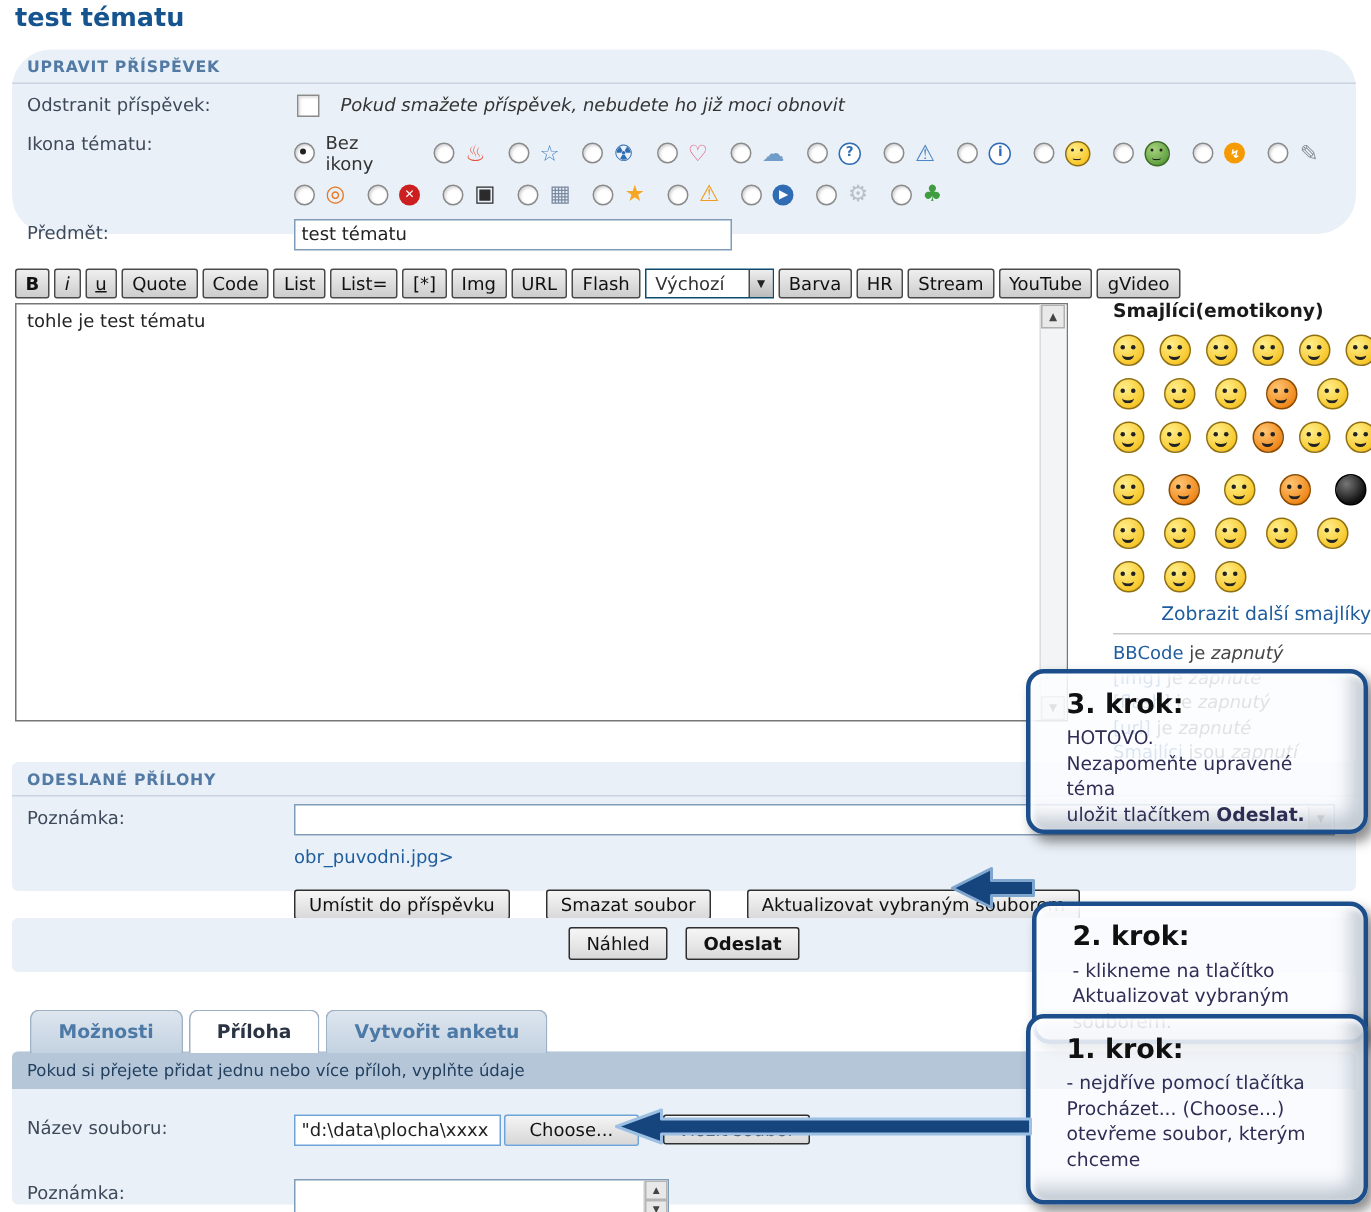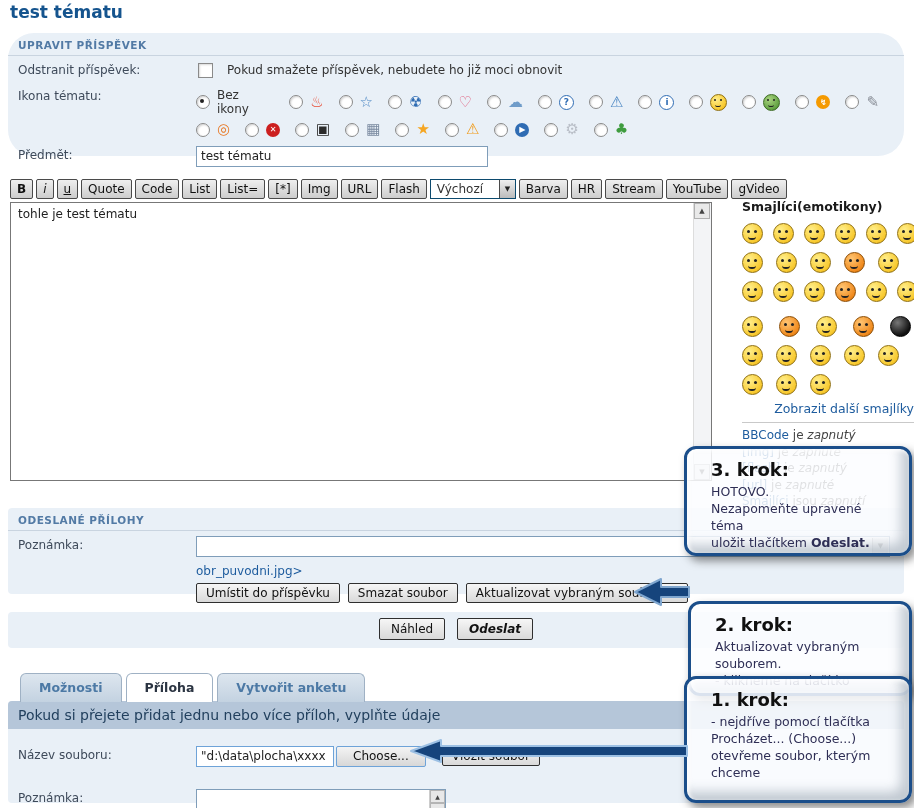--- a/index.html
+++ b/index.html
@@ -79,38 +79,38 @@
   #more-smilies{font-size:12.5px;display:block;text-align:right;}
   .divider{border-top:1px solid #c9c9c9;margin:6px 0 4px;}
   .status-line{line-height:16.5px;color:#444;white-space:nowrap;}
   .status-state{font-style:italic;}
 
   
   #panel-sent{top:508px;height:86px;}
   #note-input{width:684px;position:relative;}
   .combo-arrow{position:absolute;right:1px;top:1px;bottom:1px;width:15px;background:linear-gradient(#eee,#c6c6c6);
                border-left:1px solid #aaa;display:flex;align-items:center;justify-content:center;font-size:7px;color:#333;}
-  #attached-file{margin:3px 0 5px 188px;font-size:12px;}
-  #sent-buttons{margin:2px 0 0 188px;display:flex;gap:8px;}
+  #attached-file{margin:3px 0 15px 188px;font-size:12px;}
+  #sent-buttons{margin:2px 0 0 188px;display:flex;gap:24px;}
 
   
   #panel-preview{top:612px;height:36px;text-align:center;padding-top:6px;}
   #panel-preview .win-btn{margin:0 4px;padding:3px 11px;}
-  #submit-button{font-weight:bold;font-style:italic;}
+  #submit-button{font-weight:bold;}
 
   
   #tabs{position:absolute;left:20px;top:673px;display:flex;gap:4px;align-items:flex-end;z-index:5;}
   .tab{padding:6px 18px 7px;font-weight:bold;font-size:12.5px;color:#4c79a5;
        background:linear-gradient(#dde6ef,#c3d2e1);border:1px solid #9fb1c4;border-bottom:none;
        border-radius:6px 6px 0 0;}
   .tab.active{background:#fff;color:#2b3442;}
 
   
   #panel-new{top:701px;height:102px;}
-  #info-bar{background:#b5c6d9;color:#22405e;padding:6px 10px;font-size:14px;border-radius:4px 4px 0 0;}
+  #info-bar{background:#b5c6d9;color:#22405e;padding:6px 10px;font-size:11px;border-radius:4px 4px 0 0;}
   #filename-row{margin-top:12px;}
   .file-box{display:flex;}
   #filename-input{width:128px;border-color:#6ea3d8;}
   #choose-button{border:1px solid #6ea3d8;border-radius:2px;background:linear-gradient(#f4f4f4,#d7d7d7);
                  padding:2px 16px;font-size:12px;color:#111;margin-left:2px;}
   #upload-button{margin-left:16px;}
   #note2-row{margin-top:13px;}
   #note2-box{position:relative;width:248px;height:26px;background:#fff;border:1px solid #7f9db9;}
   .spinner{position:absolute;right:0;top:0;width:15px;height:100%;display:flex;flex-direction:column;border-left:1px solid #ccc;}
   .spin-btn{flex:1;background:#e8e8e8;border:1px solid #b5b5b5;font-size:6px;color:#444;
@@ -132,21 +132,21 @@
 </head>
 <body>
 
 <div id="page-title">test tématu</div>
 
 <div class="panel" id="panel-edit">
   <div class="panel-header">UPRAVIT PŘÍSPĚVEK</div>
   <div class="form-row">
     <div class="form-label">Odstranit příspěvek:</div>
     <span class="checkbox"></span>
-    <span style="padding-top:2px;">Pokud smažete příspěvek, nebudete ho již moci obnovit</span>
+    <span style="padding-top:2px;font-style:italic;">Pokud smažete příspěvek, nebudete ho již moci obnovit</span>
   </div>
   <div class="form-row">
     <div class="form-label">Ikona tématu:</div>
     <div class="icon-lines">
       <div class="icon-line" id="icon-line-1">
         <span class="icon-pair">
           <span class="radio checked"></span>
           <span class="none-label">Bez ikony</span>
         </span>
       <span class="icon-pair">
@@ -392,22 +392,22 @@
 
 <div class="callout" id="callout-step3">
   <div class="callout-title">3. krok:</div>
   <div class="callout-line">HOTOVO.</div>
   <div class="callout-line">Nezapomeňte upravené téma</div>
   <div class="callout-line"><span>uložit tlačítkem </span><b>Odeslat.</b></div>
 </div>
 <div class="callout" id="callout-step2">
   <div class="callout-title">2. krok:</div>
   <div id="step2-lines">
+      <div class="callout-line">- klikneme na tlačítko</div>
       <div class="callout-line">Aktualizovat vybraným souborem.</div>
-      <div class="callout-line">- klikneme na tlačítko</div>
     </div>
 </div>
 <div class="callout" id="callout-step1">
   <div class="callout-title">1. krok:</div>
   <div id="step1-lines">
       <div class="callout-line">- nejdříve pomocí tlačítka</div>
       <div class="callout-line">Procházet... (Choose...)</div>
       <div class="callout-line">otevřeme soubor, kterým chceme</div>
     </div>
 </div>

